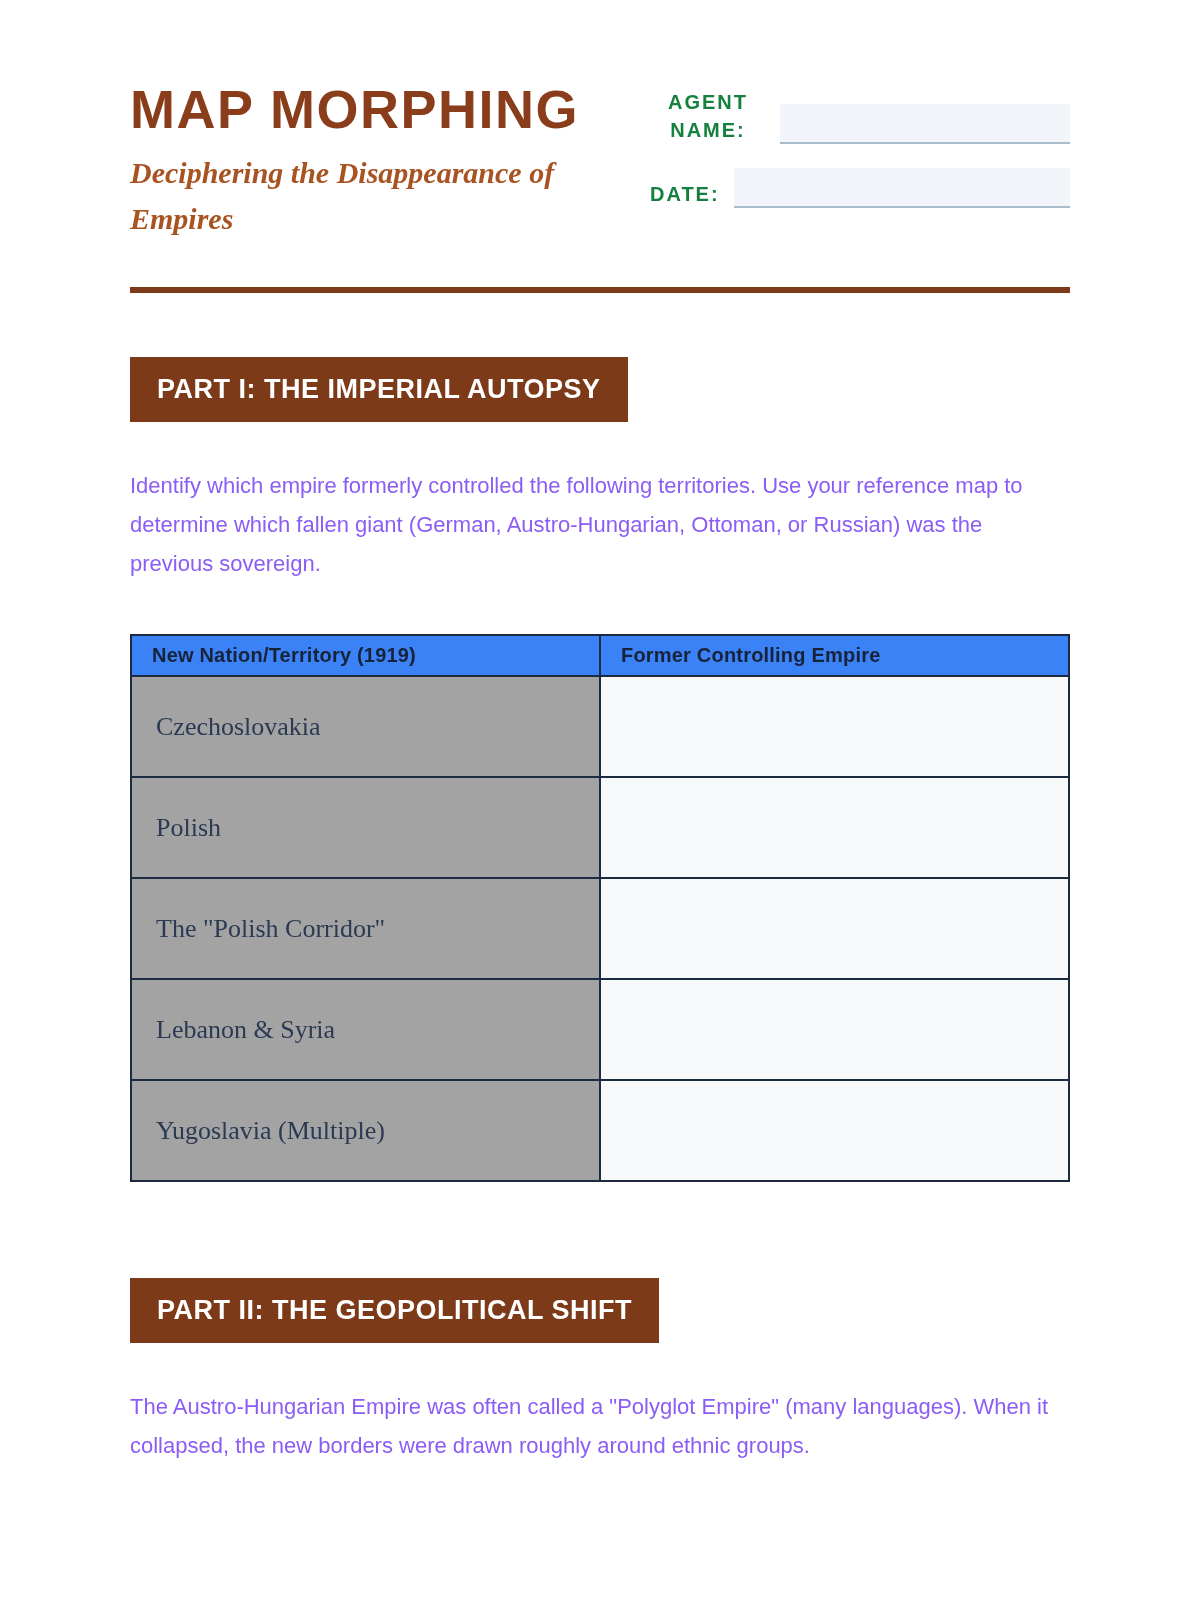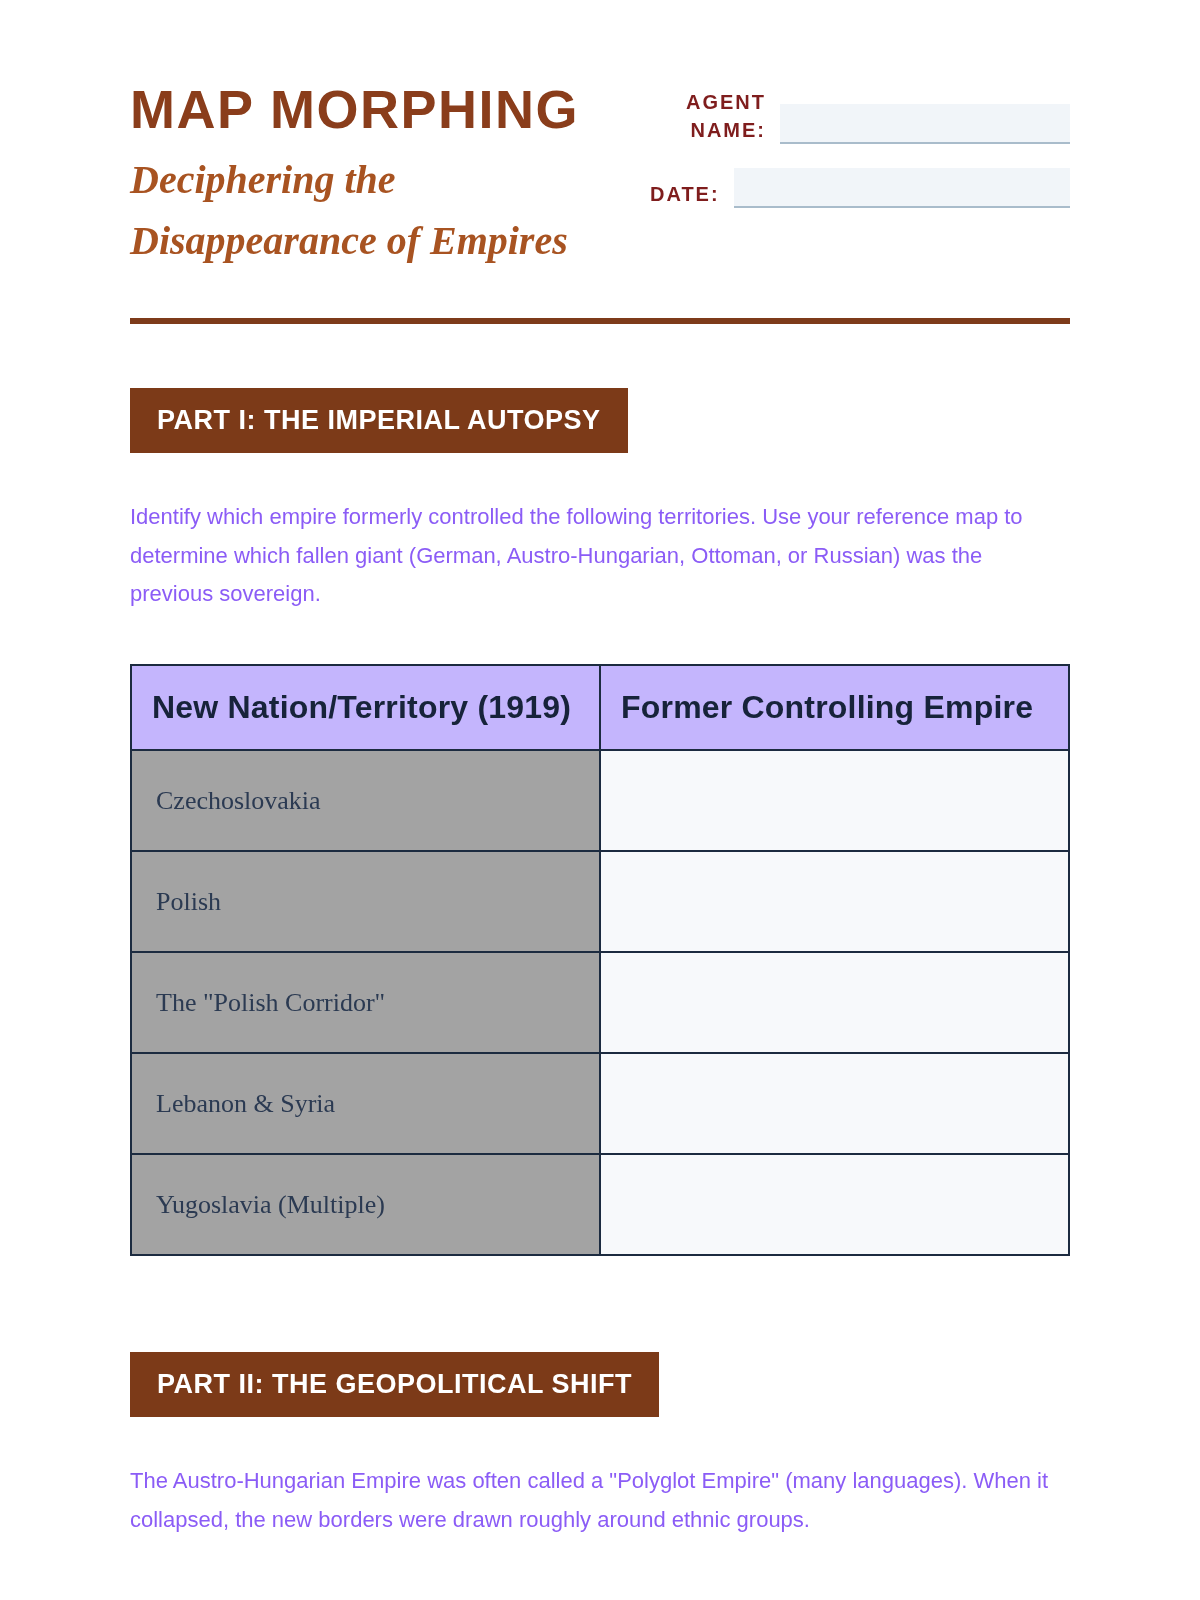--- a/index.html
+++ b/index.html
@@ -24,39 +24,39 @@
     letter-spacing: 1.5px;
     color: #8A3D1B;
     font-family: "Liberation Sans", sans-serif;
   }
   .page-subtitle {
     margin: 14px 0 0;
     max-width: 560px;
     font-family: "Liberation Serif", serif;
     font-style: italic;
     font-weight: 700;
-    font-size: 40px;
+    font-size: 30px;
     line-height: 1.52;
     color: #A85321;
   }
   .fields-block {
     width: 420px;
     padding-top: 6px;
     display: flex;
     flex-direction: column;
     gap: 24px;
   }
   .field-row { display: flex; align-items: flex-end; gap: 14px; }
   .field-label {
     font-weight: 700;
     font-size: 20px;
     letter-spacing: 2px;
     line-height: 1.4;
-    color: #7f1d1d;
-    text-align: right;
+    color: #15803d;
+    text-align: center;
   }
   .name-row .field-label { max-width: 116px; }
   .field-input {
     flex: 1;
     height: 40px;
     background: #F1F5F9;
     border-bottom: 2px solid #A9BCCB;
     font-family: "Liberation Sans", sans-serif;
     font-size: 20px;
     color: #2B3A52;
@@ -100,24 +100,24 @@
     width: 100%;
     margin-top: 50px;
     border-collapse: collapse;
   }
   .territory-table th,
   .territory-table td {
     border: 2px solid #1C2B40;
   }
   .territory-table th {
     width: 50%;
-    background: #c4b5fd;
+    background: #3b82f6;
     text-align: left;
-    padding: 23px 20px;
-    font-size: 32px;
+    padding: 8px 20px;
+    font-size: 20px;
     font-weight: 700;
     letter-spacing: 0.2px;
     color: #17233A;
     font-family: "Liberation Sans", sans-serif;
   }
   .territory-table td {
     height: 101px;
     padding: 0 24px;
     vertical-align: middle;
     font-family: "Liberation Serif", serif;

